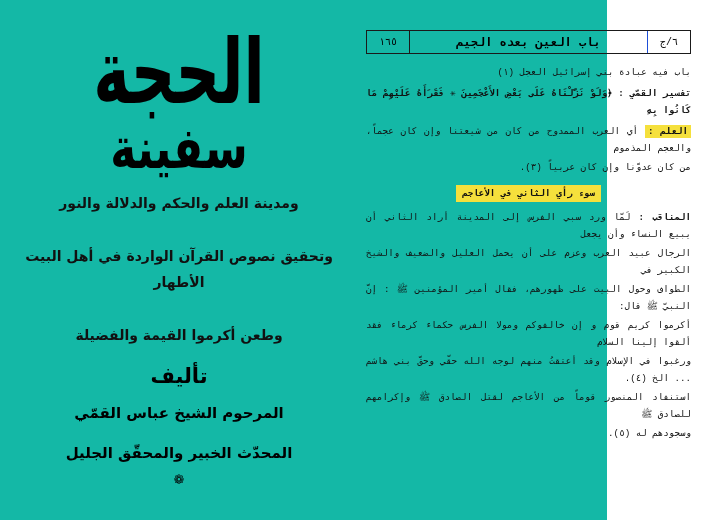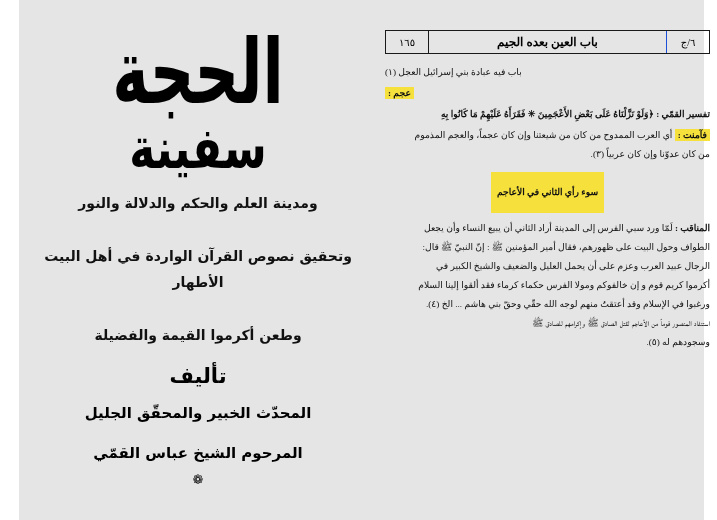--- a/index.html
+++ b/index.html
@@ -8,24 +8,23 @@
   }
   body {
     width: 717px;
     height: 520px;
     background: #ffffff;
     font-family: "DejaVu Sans", sans-serif;
     overflow: hidden;
   }
   .page {
     position: relative;
-    width: 685px;
+    width: 607px;
     height: 520px;
-    background: #e5e5e5;
-    margin-left: 19px;
+    background: #14b8a6;
   }
 
   
   .left-page {
     position: absolute;
     left: 0;
     top: 0;
     width: 358px;
     height: 520px;
   }
@@ -84,21 +83,21 @@
   }
 
   
   .right-page {
     position: absolute;
     left: 366px;
     top: 30px;
     width: 325px;
     height: 460px;
     direction: rtl;
-    font-family: Liberation Serif, serif;
+    font-family: Liberation Mono, monospace;
   }
   .header-bar {
     display: flex;
     flex-direction: row-reverse;
     align-items: stretch;
     border: 1px solid #1a1a1a;
     height: 22px;
     font-size: 9.5px;
   }
   .header-cell {
@@ -127,33 +126,33 @@
     margin-top: 10px;
     font-size: 9.2px;
     line-height: 1.85;
     color: #111;
     text-align: justify;
   }
   .line {
     margin: 0 0 2px 0;
   }
   .center-line {
-    text-align: left;
+    text-align: right;
   }
   .left-line {
     text-align: left;
   }
   .hl {
     background: #f5e03c;
     padding: 1px 3px;
     font-weight: bold;
   }
   .hl-wide {
     background: #f5e03c;
-    padding: 12px 6px;
+    padding: 0 6px;
     font-weight: bold;
     display: inline-block;
     text-align: center;
   }
   .quran {
     font-weight: bold;
   }
   .para {
     margin-bottom: 4px;
   }
@@ -174,70 +173,67 @@
     <div class="calligraphy-block">
       <div class="calli-main calli-l1">الحجة</div>
       <div class="calli-main calli-l2">سفينة</div>
 
       <div class="calli-sub">ومدينة العلم والحكم والدلالة والنور</div>
       <div class="calli-sub small">وتحقيق نصوص القرآن الواردة في أهل البيت الأطهار</div>
       <div class="calli-sub">وطعن أكرموا القيمة والفضيلة</div>
 
       <div class="calli-author-label">تأليف</div>
 
+      <div class="calli-author-lines">المرحوم الشيخ عباس القمّي</div>
       <div class="calli-author-lines">المحدّث الخبير والمحقّق الجليل</div>
-      <div class="calli-author-lines">المرحوم الشيخ عباس القمّي</div>
 
       <div class="calli-ornament">❁</div>
     </div>
   </div>
 
   <div class="right-page">
 
     <div class="header-bar">
       <div class="header-cell header-right-num">١٦٥</div>
       <div class="header-cell header-title">باب العين بعده الجيم</div>
       <div class="header-cell header-left-num">٦/ج</div>
     </div>
 
     <div class="body-text">
 
       <div class="line center-line para">باب فيه عبادة بني إسرائيل العجل (١)</div>
 
-      <div class="line left-line para">
-        <span class="hl">عجم :</span>
-      </div>
 
       <div class="para">
         <div class="line">
           <span class="label">تفسير القمّي :</span>
           <span class="quran">﴿وَلَوْ نَزَّلْنَاهُ عَلَى بَعْضِ الأَعْجَمِينَ ✳ فَقَرَأَهُ عَلَيْهِمْ مَا كَانُوا بِهِ</span>
         </div>
       </div>
 
 
       <div class="para">
         <div class="line">
-          <span class="hl">فآمنت :</span>
+          <span class="hl">العلم :</span>
           <span>أي العرب الممدوح من كان من شيعتنا وإن كان عجماً، والعجم المذموم</span>
         </div>
         <div class="line">من كان عدوّنا وإن كان عربياً (٣).</div>
       </div>
 
       <div class="heading-row">
         <span class="hl-wide">سوء رأي الثاني في الأعاجم</span>
       </div>
 
       <div class="para">
         <div class="line">
           <span class="label">المناقب :</span>
           <span>لَمّا ورد سبي الفرس إلى المدينة أراد الثاني أن يبيع النساء وأن يجعل</span>
         </div>
+        <div class="line">الرجال عبيد العرب وعزم على أن يحمل العليل والضعيف والشيخ الكبير في</div>
         <div class="line">الطواف وحول البيت على ظهورهم، فقال أمير المؤمنين ﷺ : إنّ النبيّ ﷺ قال:</div>
-        <div class="line">الرجال عبيد العرب وعزم على أن يحمل العليل والضعيف والشيخ الكبير في</div>
         <div class="line">أكرموا كريم قوم و إن خالفوكم ومولا الفرس حكماء كرماء فقد ألقوا إلينا السلام</div>
         <div class="line">ورغبوا في الإسلام وقد أعتقتُ منهم لوجه الله حقّي وحقّ بني هاشم ... الخ (٤).</div>
         <div class="line">استنفاد المنصور قوماً من الأعاجم لقتل الصادق ﷺ وإكرامهم للصادق ﷺ</div>
         <div class="line">وسجودهم له (٥).</div>
       </div>
 
     </div>
   </div>
 
 </div>

